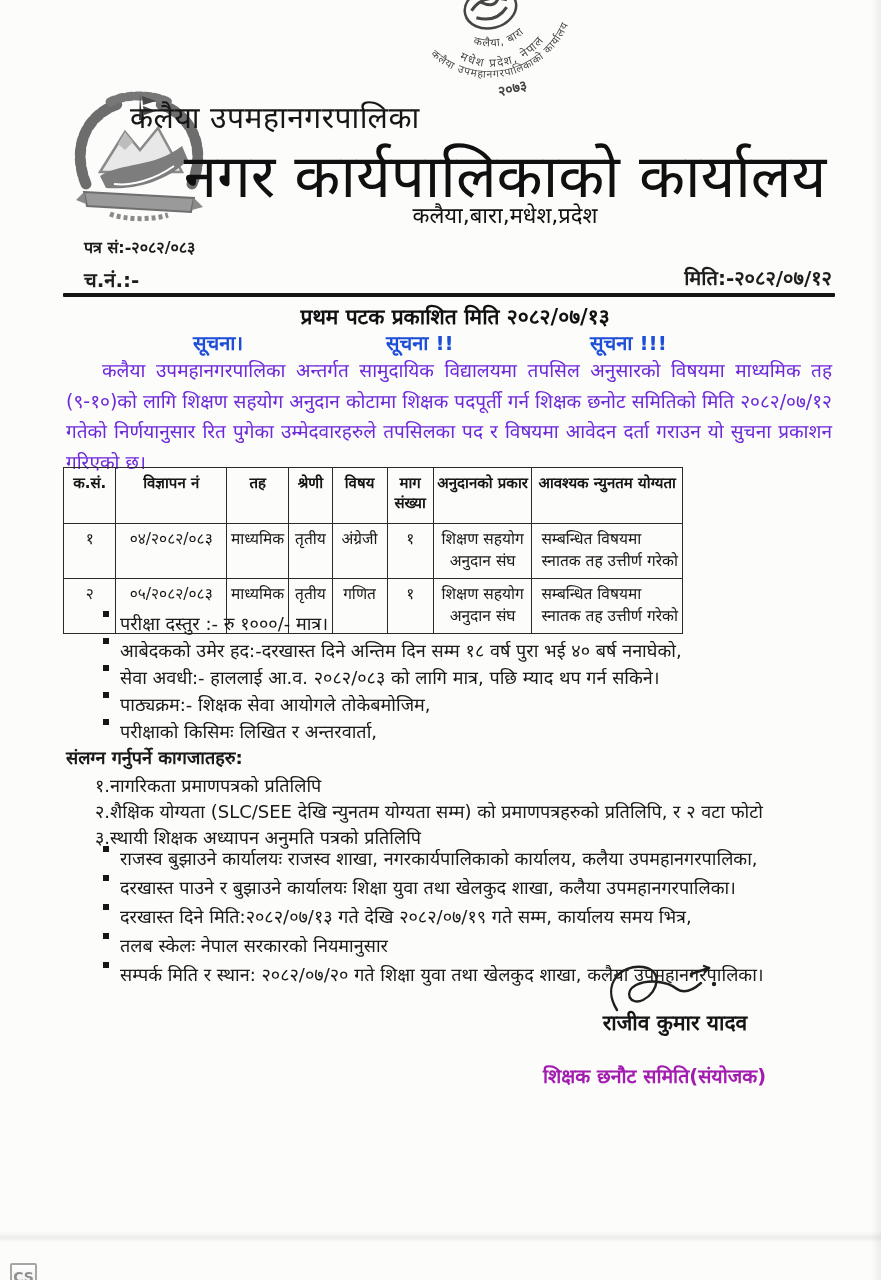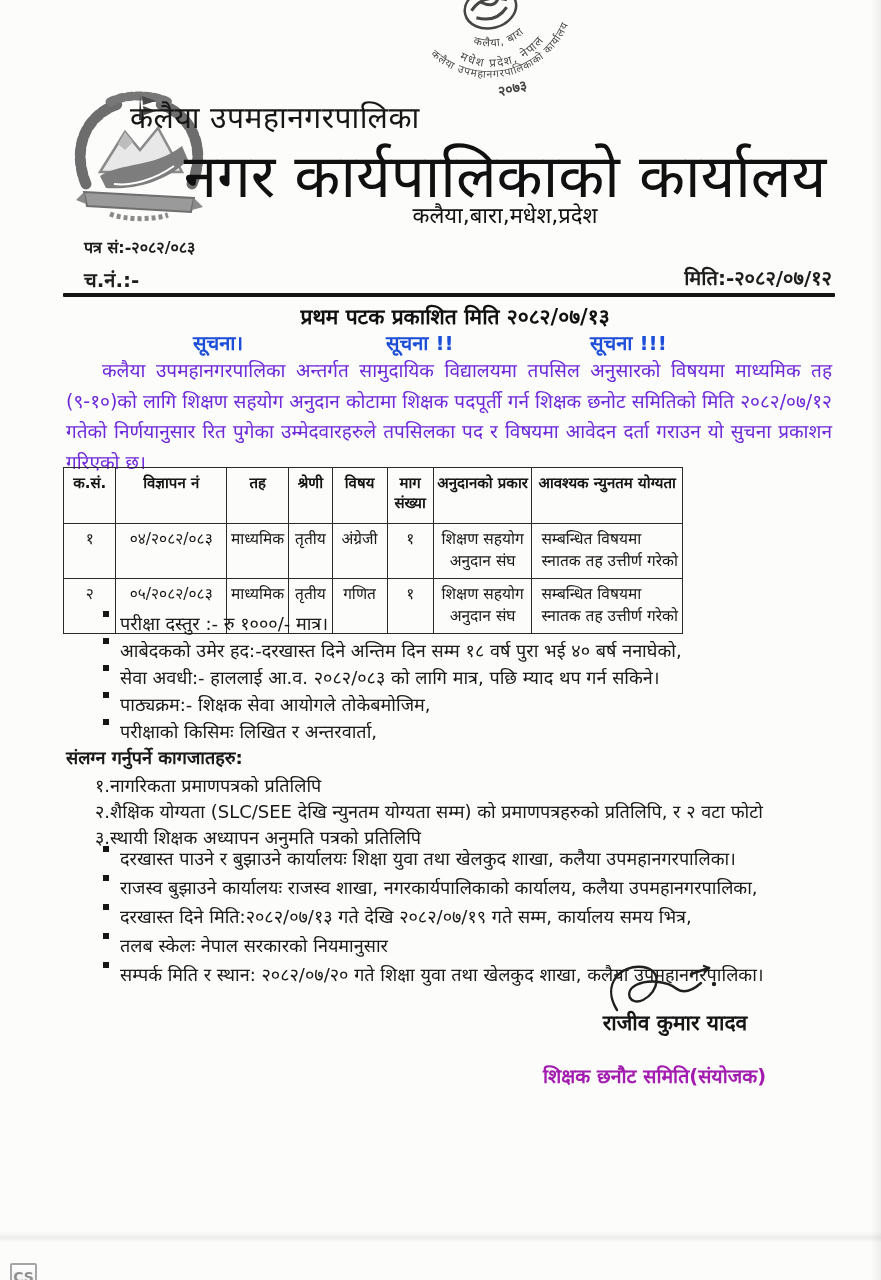--- a/index.html
+++ b/index.html
@@ -199,25 +199,25 @@
   <div class="list docs">
     <div class="li head">संलग्न गर्नुपर्ने कागजातहरु:</div>
     <div class="li ind">१.नागरिकता प्रमाणपत्रको प्रतिलिपि</div>
     <div class="li ind">२.शैक्षिक योग्यता (SLC/SEE देखि न्युनतम योग्यता सम्म) को प्रमाणपत्रहरुको प्रतिलिपि, र २ वटा फोटो</div>
     <div class="li ind">३.स्थायी शिक्षक अध्यापन अनुमति पत्रको प्रतिलिपि</div>
   </div>
 
   <div class="list list-bottom">
     <div class="li">
         <span class="sq"></span>
+        <span>राजस्व बुझाउने कार्यालयः राजस्व शाखा, नगरकार्यपालिकाको कार्यालय, कलैया उपमहानगरपालिका,</span>
+      </div>
+    <div class="li">
+        <span class="sq"></span>
         <span>दरखास्त पाउने र बुझाउने कार्यालयः शिक्षा युवा तथा खेलकुद शाखा, कलैया उपमहानगरपालिका।</span>
-      </div>
-    <div class="li">
-        <span class="sq"></span>
-        <span>राजस्व बुझाउने कार्यालयः राजस्व शाखा, नगरकार्यपालिकाको कार्यालय, कलैया उपमहानगरपालिका,</span>
       </div>
     <div class="li">
         <span class="sq"></span>
         <span>दरखास्त दिने मिति:२०८२/०७/१३ गते देखि २०८२/०७/१९ गते सम्म, कार्यालय समय भित्र,</span>
       </div>
     <div class="li">
         <span class="sq"></span>
         <span>तलब स्केलः नेपाल सरकारको नियमानुसार</span>
       </div>
     <div class="li">

